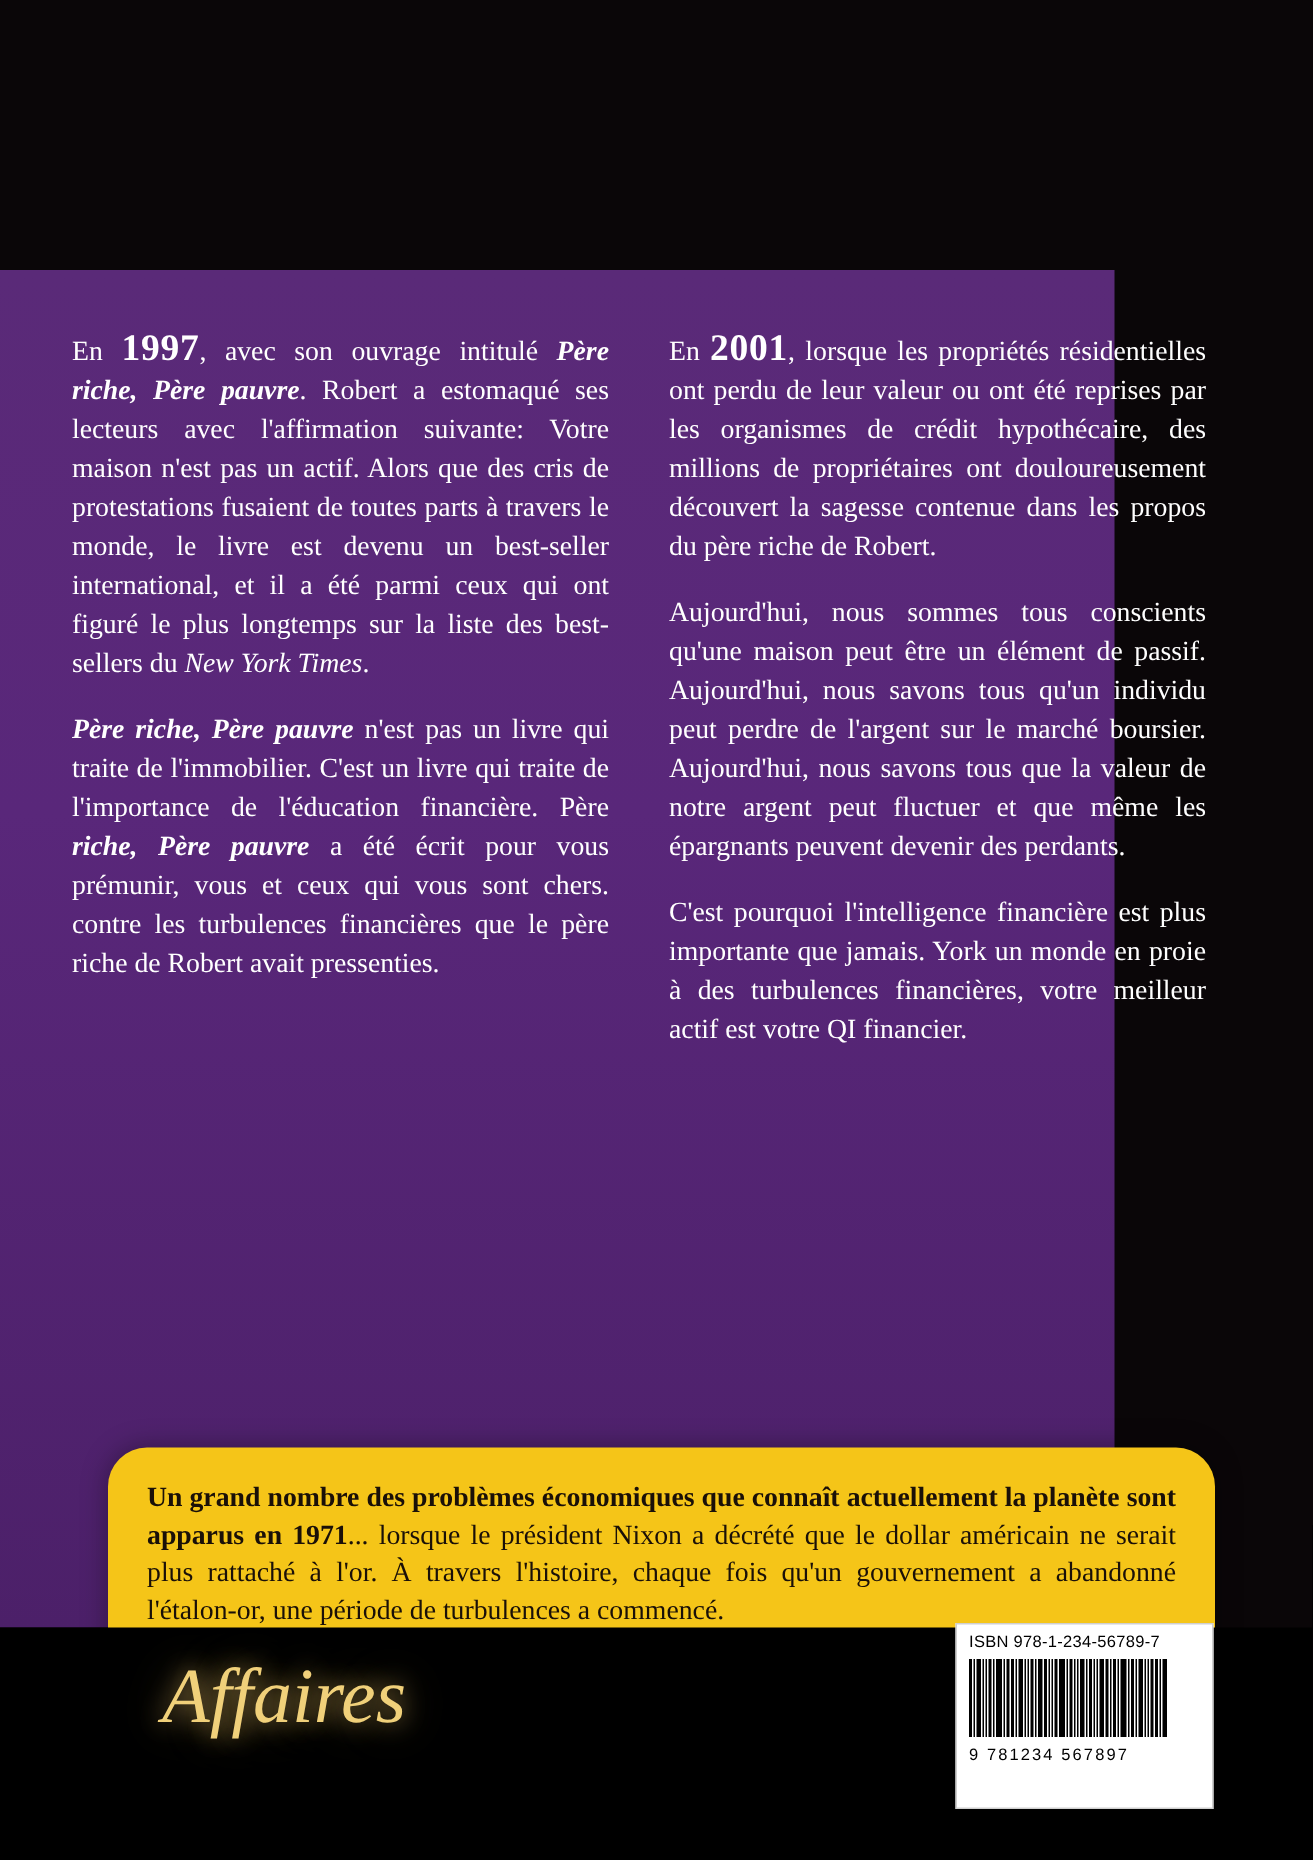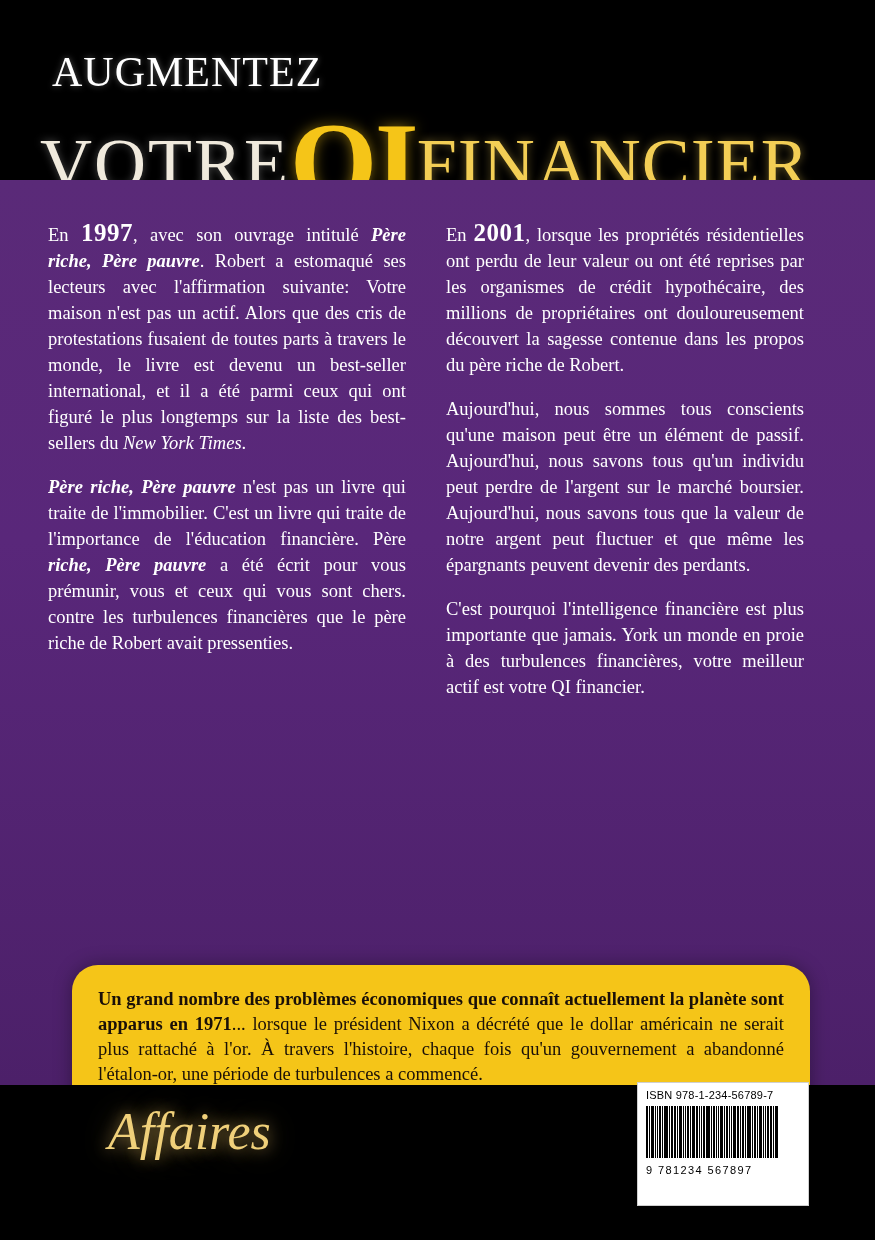--- a/index.html
+++ b/index.html
@@ -69,21 +69,21 @@
     letter-spacing: 1px;
     text-shadow: 0 0 10px rgba(243,206,85,0.45);
     vertical-align: baseline;
   }
 
   
   .body-panel {
     position: absolute;
     left: 0;
     top: 180px;
-    width: 875px;
+    width: 743px;
     height: 905px;
     background: linear-gradient(180deg, #5a2a78 0%, #59277a 40%, #4c2069 100%);
   }
   .columns {
     position: absolute;
     left: 0;
     top: 0;
     width: 875px;
     height: 600px;
     padding: 40px 48px 0 48px;
@@ -187,26 +187,20 @@
     color: #000;
     letter-spacing: 1.4px;
     margin-top: 6px;
   }
 </style>
 </head>
 <body>
 
 <div class="page">
 
-  <div class="header">
-    <div class="title-line1">AUGMENTEZ</div>
-    <div class="title-line2">
-      <span class="t-votre">VOTRE</span><span class="t-qi">QI</span><span class="t-financier">FINANCIER</span>
-    </div>
-  </div>
 
   <div class="body-panel">
     <div class="columns">
 
       <div class="col">
         <p><span>En </span><span class="yr">1997</span><span>, avec son ouvrage intitulé </span><span class="bi">Père riche, Père pauvre</span><span>. Robert a estomaqué ses lecteurs avec l'affirmation suivante: Votre maison n'est pas un actif. Alors que des cris de protestations fusaient de toutes parts à travers le monde, le livre est devenu un best-seller international, et il a été parmi ceux qui ont figuré le plus longtemps sur la liste des best-sellers du </span><span class="it">New York Times</span><span>.</span></p>
         <p class="last"><span class="bi">Père riche, Père pauvre</span><span> n'est pas un livre qui traite de l'immobilier. C'est un livre qui traite de l'importance de l'éducation financière. Père </span><span class="bi">riche, Père pauvre</span><span> a été écrit pour vous prémunir, vous et ceux qui vous sont chers. contre les turbulences financières que le père riche de Robert avait pressenties.</span></p>
       </div>
 
       <div class="col">

